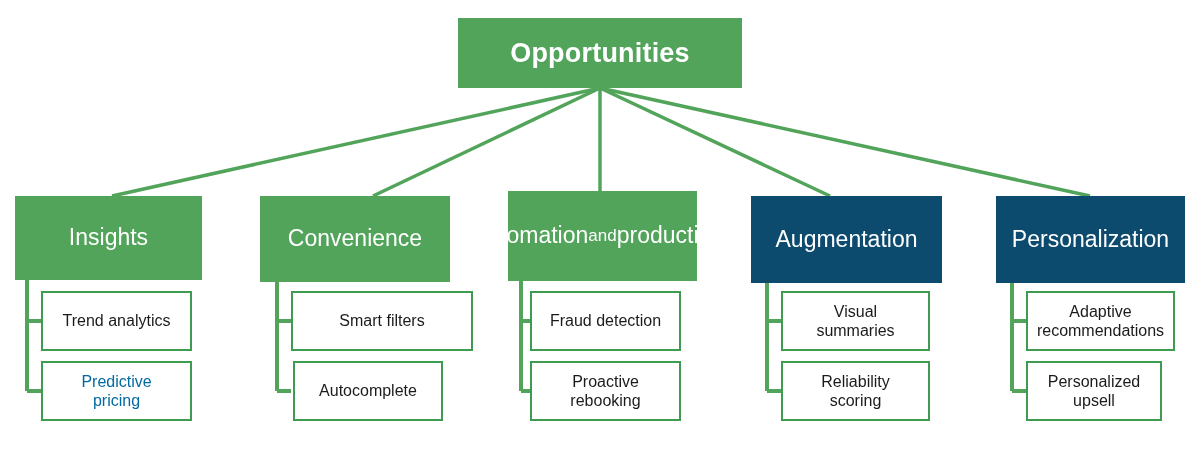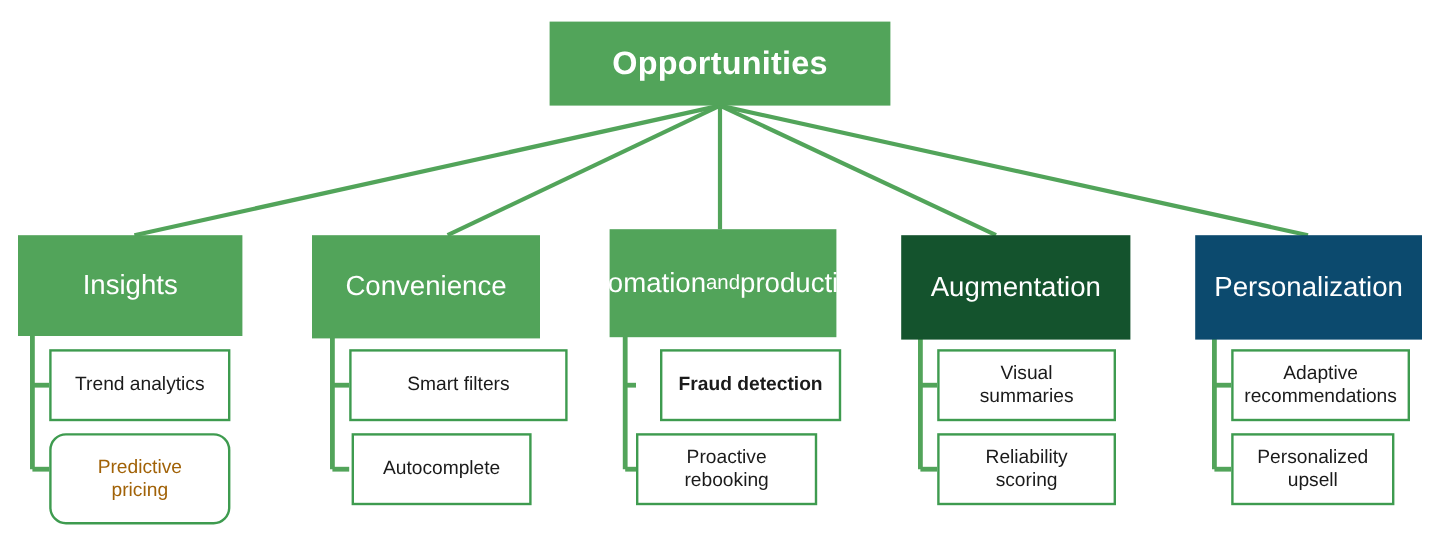--- a/index.html
+++ b/index.html
@@ -99,36 +99,36 @@
 
   <div class="node-root" style="left: 458px; top: 18px; width: 284px; height: 70px; background: rgb(82, 164, 90); color: rgb(255, 255, 255);">
     <span>Opportunities</span>
   </div>
 
   <div id="branch-layer">
       <div class="node-branch" style="left: 15px; top: 196px; width: 187px; height: 84px; background: rgb(82, 164, 90);">
         <span>Insights</span>
       </div>
       <div class="node-leaf" style="left: 41px; top: 291px; width: 151px; height: 60px; border-color: rgb(62, 155, 79); color: rgb(27, 27, 27);"><span>Trend analytics</span></div>
-      <div class="node-leaf" style="left: 41px; top: 361px; width: 151px; height: 76px; border-color: rgb(62, 155, 79); color: #a16207; border-radius: 14px;"><span>Predictive
+      <div class="node-leaf" style="left: 41px; top: 361px; width: 151px; height: 60px; border-color: rgb(62, 155, 79); color: #0369a1;"><span>Predictive
 pricing</span></div>
       <div class="node-branch" style="left: 260px; top: 196px; width: 190px; height: 86px; background: rgb(82, 164, 90);">
         <span>Convenience</span>
       </div>
       <div class="node-leaf" style="left: 291px; top: 291px; width: 182px; height: 60px; border-color: rgb(62, 155, 79); color: rgb(27, 27, 27);"><span>Smart filters</span></div>
       <div class="node-leaf" style="left: 293px; top: 361px; width: 150px; height: 60px; border-color: rgb(62, 155, 79); color: rgb(27, 27, 27);"><span>Autocomplete</span></div>
       <div class="node-branch" style="left: 508px; top: 191px; width: 189px; height: 90px; background: rgb(82, 164, 90);">
         <span>Automation</span>
         <span class="line-small">and</span>
         <span>productivity</span>
       </div>
-      <div class="node-leaf" style="left: 550px; top: 291px; width: 151px; height: 60px; border-color: rgb(62, 155, 79); color: rgb(27, 27, 27); font-weight: bold;"><span>Fraud detection</span></div>
+      <div class="node-leaf" style="left: 530px; top: 291px; width: 151px; height: 60px; border-color: rgb(62, 155, 79); color: rgb(27, 27, 27);"><span>Fraud detection</span></div>
       <div class="node-leaf" style="left: 530px; top: 361px; width: 151px; height: 60px; border-color: rgb(62, 155, 79); color: rgb(27, 27, 27);"><span>Proactive
 rebooking</span></div>
-      <div class="node-branch" style="left: 751px; top: 196px; width: 191px; height: 87px; background: #14532d;">
+      <div class="node-branch" style="left: 751px; top: 196px; width: 191px; height: 87px; background: #0c4a6e;">
         <span>Augmentation</span>
       </div>
       <div class="node-leaf" style="left: 781px; top: 291px; width: 149px; height: 60px; border-color: rgb(62, 155, 79); color: rgb(27, 27, 27);"><span>Visual
 summaries</span></div>
       <div class="node-leaf" style="left: 781px; top: 361px; width: 149px; height: 60px; border-color: rgb(62, 155, 79); color: rgb(27, 27, 27);"><span>Reliability
 scoring</span></div>
       <div class="node-branch" style="left: 996px; top: 196px; width: 189px; height: 87px; background: #0c4a6e;">
         <span>Personalization</span>
       </div>
       <div class="node-leaf" style="left: 1026px; top: 291px; width: 149px; height: 60px; border-color: rgb(62, 155, 79); color: rgb(27, 27, 27);"><span>Adaptive

